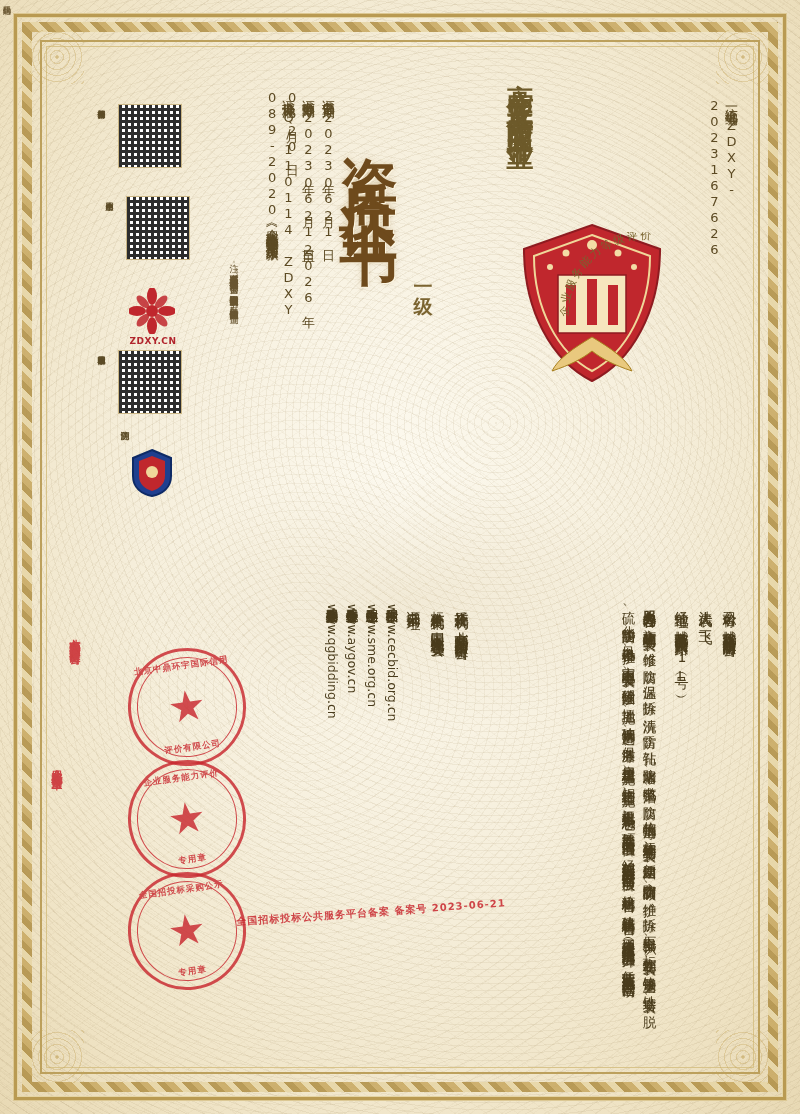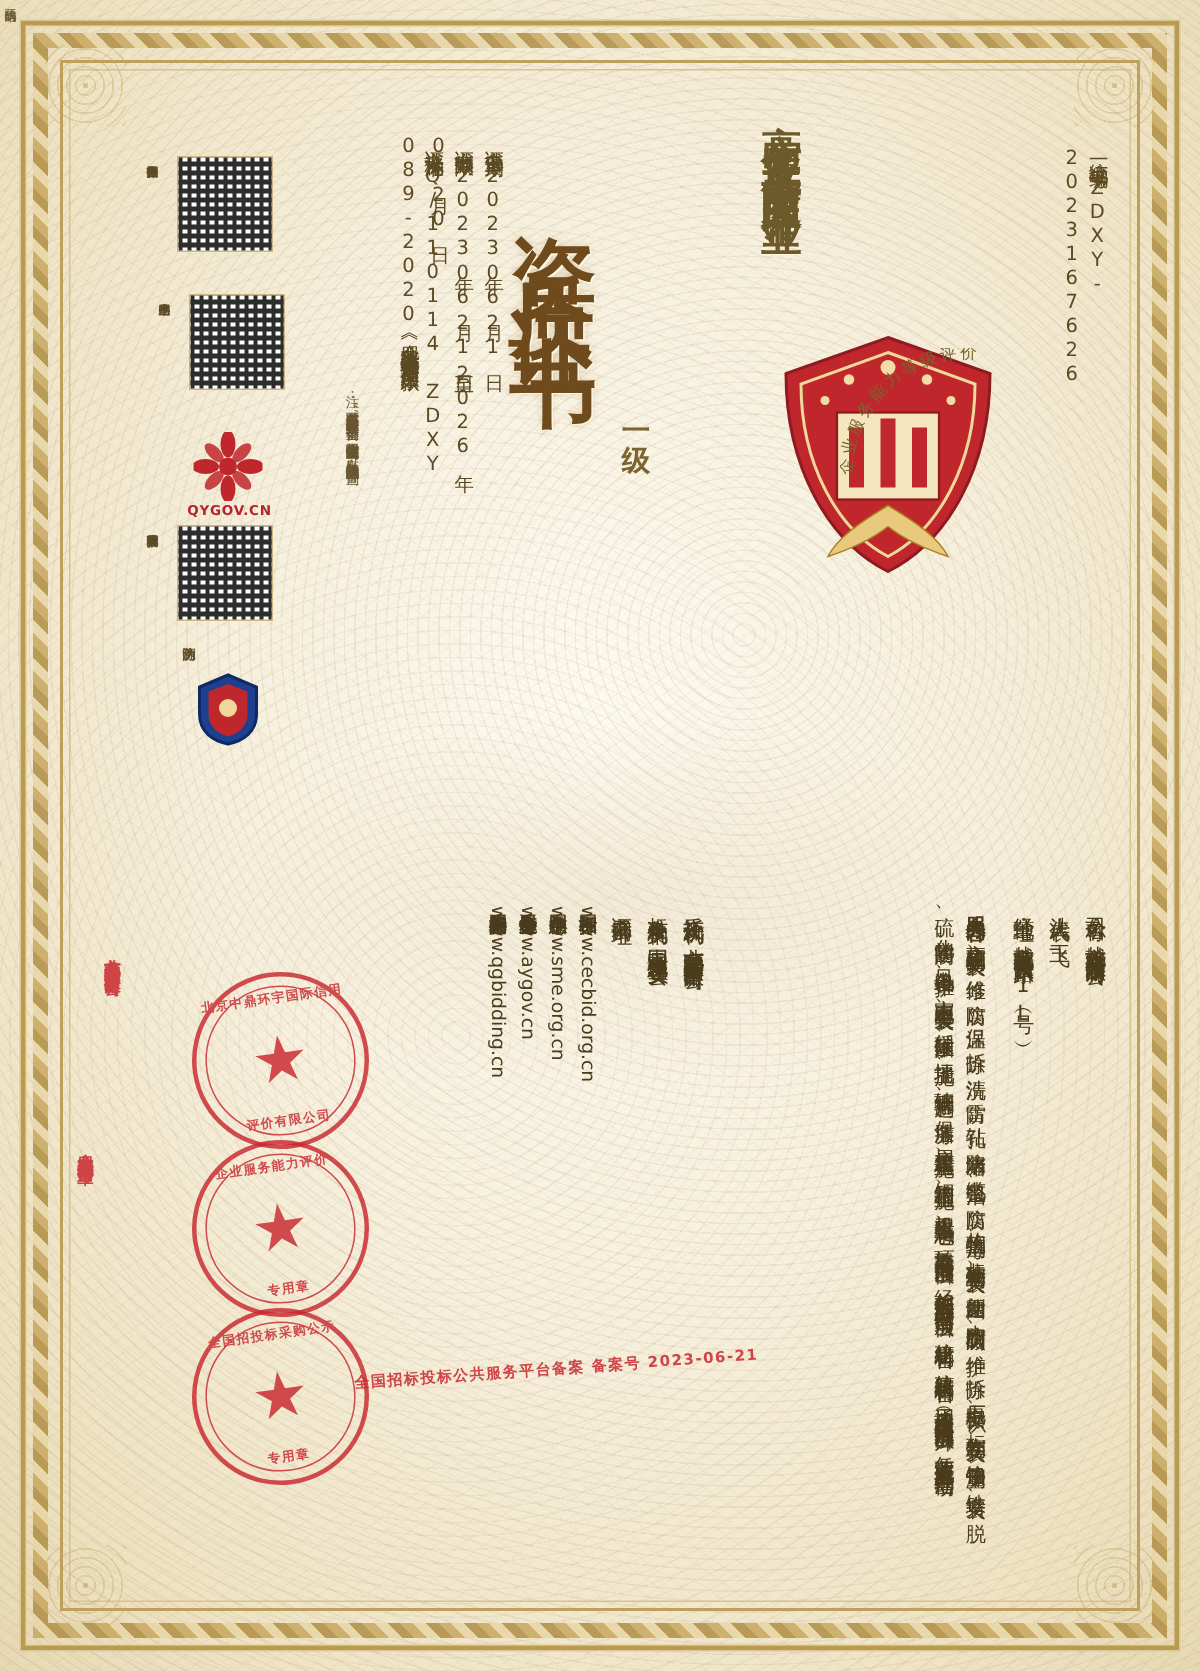--- a/index.html
+++ b/index.html
@@ -310,21 +310,21 @@
         </g>
         <g transform="rotate(45 23 23)" opacity=".85">
           <ellipse cx="23" cy="10" rx="4" ry="8"></ellipse>
           <ellipse cx="23" cy="36" rx="4" ry="8"></ellipse>
           <ellipse cx="10" cy="23" rx="8" ry="4"></ellipse>
           <ellipse cx="36" cy="23" rx="8" ry="4"></ellipse>
         </g>
       </g>
     </svg>
   </div>
-  <div id="logo-text">QYGOV.CN</div>
+  <div id="logo-text">ZDXY.CN</div>
 
   <div id="logo-badge-text" class="v">防伪溯源</div>
   <div id="logo-badge">
     <svg viewBox="0 0 44 50" width="44" height="50">
       <path d="M22 2 L41 10 V28 C41 40 32 46 22 48 C12 46 3 40 3 28 V10 Z" fill="#1f3f8f" stroke="#0e2a66" stroke-width="2"></path>
       <path d="M22 8 L35 13 V28 C35 36 29 41 22 43 C15 41 9 36 9 28 V13 Z" fill="#c0272d"></path>
       <circle cx="22" cy="24" r="6" fill="#f0d79a"></circle>
     </svg>
   </div>
 

